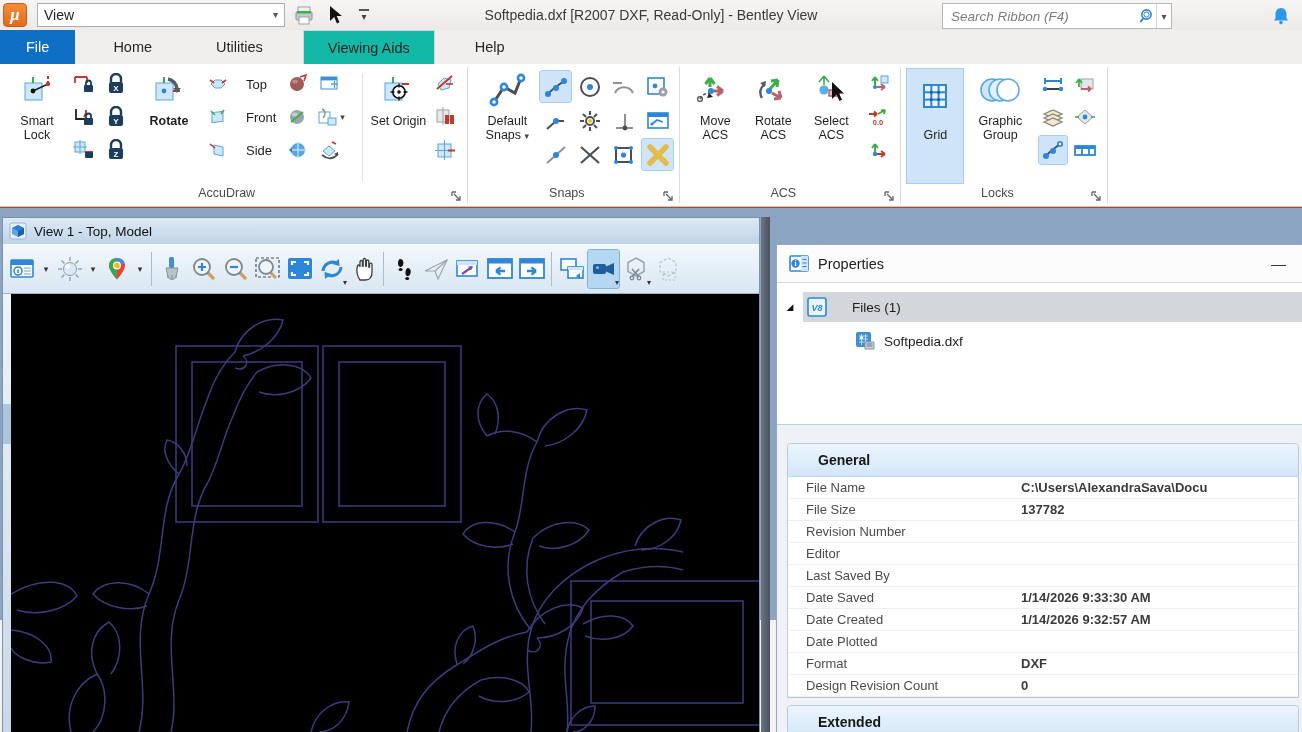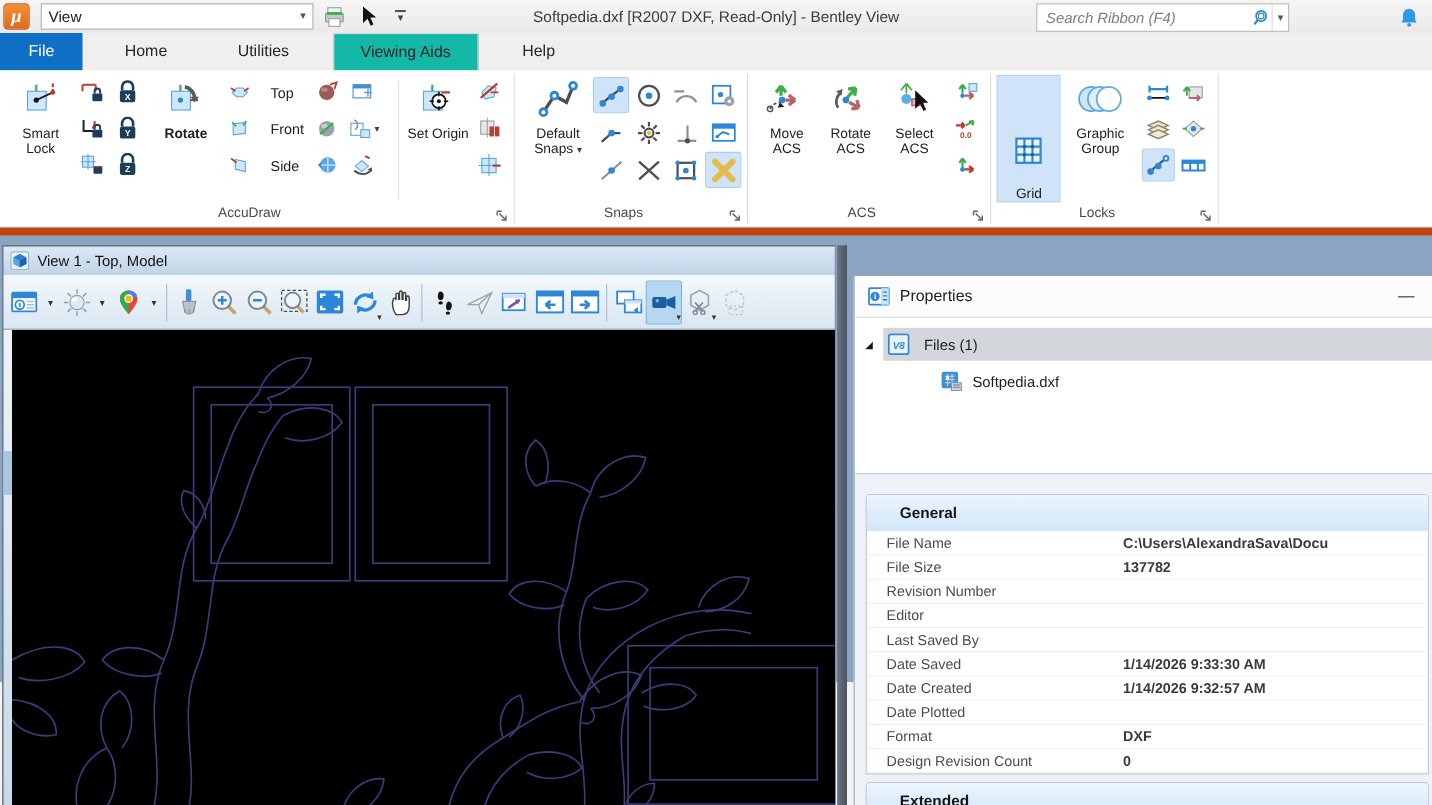--- a/index.html
+++ b/index.html
@@ -26,35 +26,35 @@
   .tab.file{background:#0f6fc5;color:#fff;padding:0 26px;}
   .tab.active{background:#14b8a6;border:1px solid #d6d6d6;border-bottom:none;}
 
   
   .ribbon{position:absolute;left:0;top:64px;width:1302px;height:143px;background:#ffffff;border-bottom:1px solid #c9c9c9;display:flex;}
   .rgroup{position:relative;display:flex;align-items:flex-start;padding:5px 6px 22px 6px;}
   .rlabel{position:absolute;bottom:6px;left:0;right:14px;text-align:center;font-size:12.5px;color:#4a4a4a;}
   .launcher{position:absolute;bottom:3px;right:4px;width:13px;height:13px;}
   .gsep{width:1px;background:#dcdcdc;margin:3px 0;}
   .isep{width:1px;background:#e3e3e3;margin:4px 4px;}
-  .bigbtn{display:flex;flex-direction:column;align-items:center;width:62px;padding-top:1px;justify-content:flex-end;}
+  .bigbtn{display:flex;flex-direction:column;align-items:center;width:62px;padding-top:1px;}
   .bigbtn .bicon{height:40px;display:flex;align-items:center;justify-content:center;}
   .bigbtn .btext{font-size:12.5px;line-height:14px;text-align:center;color:#1f1f1f;margin-top:4px;}
   .scol{display:flex;flex-direction:column;gap:5px;margin:1px 2px;}
   .sbtn{width:28px;height:28px;display:flex;align-items:center;justify-content:center;border-radius:2px;}
   .lblbtn{display:flex;align-items:center;gap:18px;height:28px;font-size:13px;color:#1f1f1f;padding:0 4px;}
   .hl{background:#cfe4f8;outline:1px solid #a9cdec;}
   .bigtoggle.hl{background:#cfe4f8;outline:1px solid #a9cdec;}
   .snapgrid{display:grid;grid-template-columns:repeat(4,31px);grid-auto-rows:31px;gap:3px;margin-top:2px;}
   .snapgrid .sbtn{width:31px;height:31px;}
   .caret{color:#444;font-size:10px;line-height:10px;}
   .minicaret{font-size:9px;color:#444;}
 
   
-  .workspace{position:absolute;left:0;top:207px;width:1302px;height:413px;background:#8ba4c1;border-top:7px solid #c2410c;}
+  .workspace{position:absolute;left:0;top:207px;width:1302px;height:413px;background:#8ba4c1;border-top:1px solid #c2410c;}
 
   
   .viewwin{position:absolute;left:2px;top:9px;width:758px;height:516px;background:#000;border:1px solid #7e93a8;}
   .vtitle{height:26px;background:linear-gradient(#dcc,#fff) ;background:linear-gradient(#dde9f5,#bfd4e7);display:flex;align-items:center;font-size:13.5px;color:#111;gap:7px;padding-left:6px;}
   .vtoolbar{height:50px;background:linear-gradient(#f3f8fc,#d9e6f1);border-bottom:1px solid #9db3c6;display:flex;align-items:center;padding-left:4px;gap:1px;}
   .vtool{width:31px;height:38px;display:flex;align-items:center;justify-content:center;position:relative;border-radius:2px;}
   .vtool.hlv{background:#b5d7f2;outline:1px solid #7fb2dc;}
   .vtool .dd{position:absolute;right:0;bottom:1px;font-size:8px;color:#333;}
   .vddc{width:14px;height:38px;display:flex;align-items:center;justify-content:center;font-size:9px;color:#333;}
   .vsep{width:1px;height:34px;background:#aabccd;margin:0 3px;}
@@ -63,21 +63,21 @@
   .vstrip .thumb{margin-top:110px;height:40px;background:#aec6db;}
 
   
   .props{position:absolute;left:776px;top:36px;width:526px;height:489px;background:#eef1f5;border:1px solid #9aa7b5;border-right:none;overflow:hidden;}
   .splitbar{position:absolute;left:761px;top:9px;width:9px;height:516px;background:linear-gradient(90deg,#6b7685,#49525d);}
   .ptitle{height:38px;background:#fcfcfc;border-bottom:1px solid #dadada;display:flex;align-items:center;gap:9px;padding:0 10px 0 12px;font-size:14.5px;color:#222;}
   .pmin{margin-left:auto;color:#333;font-size:15px;padding-right:6px;}
   .ptree{height:142px;background:#fff;padding-top:9px;border-bottom:1px solid #c3cdd8;}
   .trow{display:flex;align-items:center;height:30px;font-size:13.5px;color:#1c1c1c;}
   .trow .expander{width:26px;text-align:center;font-size:9px;color:#111;}
-  .trow .hilite{flex:1;display:flex;align-items:center;gap:13px;height:30px;background:#d3d6db;padding-left:4px;}
+  .trow .hilite{flex:1;display:flex;align-items:center;gap:25px;height:30px;background:#d3d6db;padding-left:4px;}
   .trow2{display:flex;align-items:center;gap:9px;height:30px;font-size:13.5px;color:#1c1c1c;padding-left:78px;margin-top:4px;}
   .pgridwrap{padding:18px 4px 0 10px;}
   .pbox{background:#fff;border:1px solid #b9c9da;border-radius:4px 4px 0 0;width:512px;}
   .pheader{height:33px;background:linear-gradient(#ecf5fd,#d2e6f8);border-bottom:1px solid #c3d6e8;border-radius:4px 4px 0 0;display:flex;align-items:center;font-size:14px;font-weight:bold;color:#161616;padding-left:30px;}
   .prow{display:flex;height:22px;align-items:center;border-bottom:1px solid #efefef;font-size:13px;}
   .prow .plabel{width:233px;color:#4c4c4c;padding-left:18px;white-space:nowrap;}
   .prow .pvalue{flex:1;font-weight:bold;color:#3a3a3a;white-space:nowrap;overflow:hidden;}
   .pbox.ext{margin-top:7px;}
 
   svg{display:block;}

